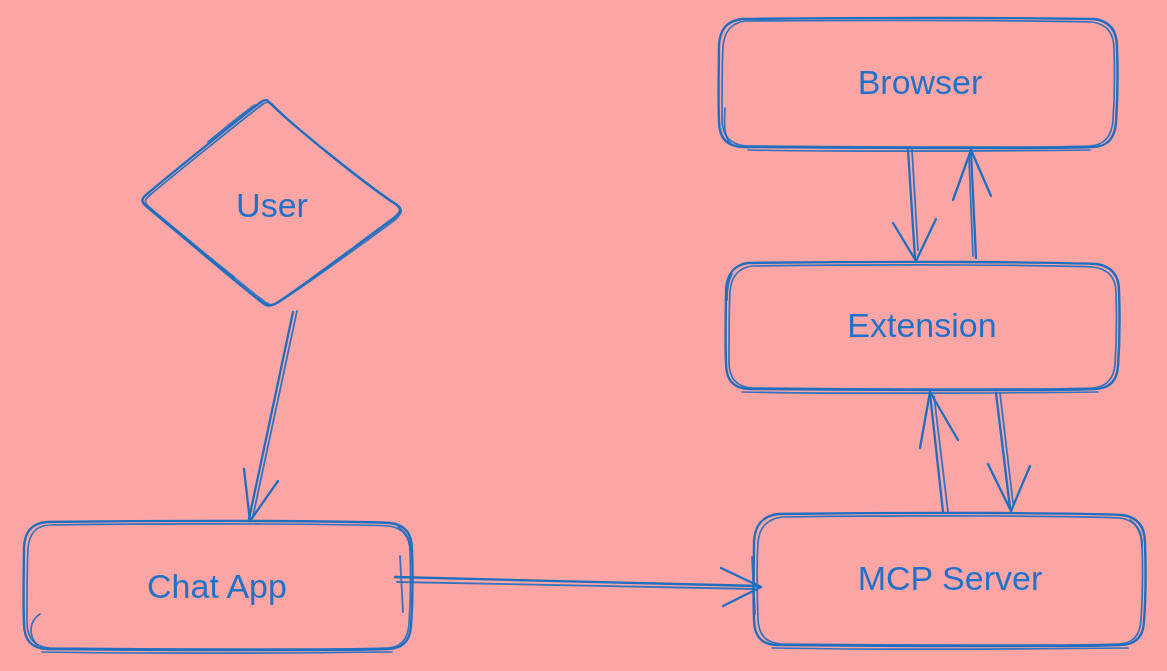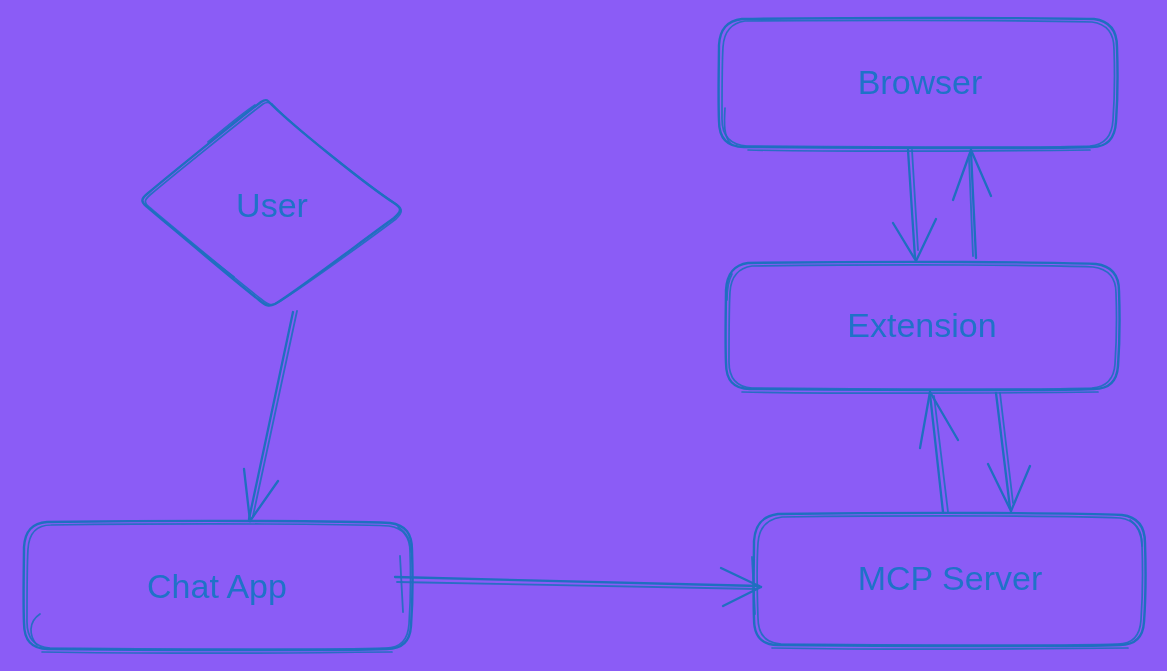--- a/index.html
+++ b/index.html
@@ -8,21 +8,21 @@
     padding: 0;
     background: #ffffff;
   }
   body {
     font-family: "Liberation Sans", sans-serif;
   }
   #canvas-wrap {
     position: relative;
     width: 1167px;
     height: 671px;
-    background: #8b5cf6;
+    background: #fca5a5;
     overflow: hidden;
   }
   #diagram-svg {
     position: absolute;
     top: 0;
     left: 0;
     width: 1167px;
     height: 671px;
     display: block;
   }

